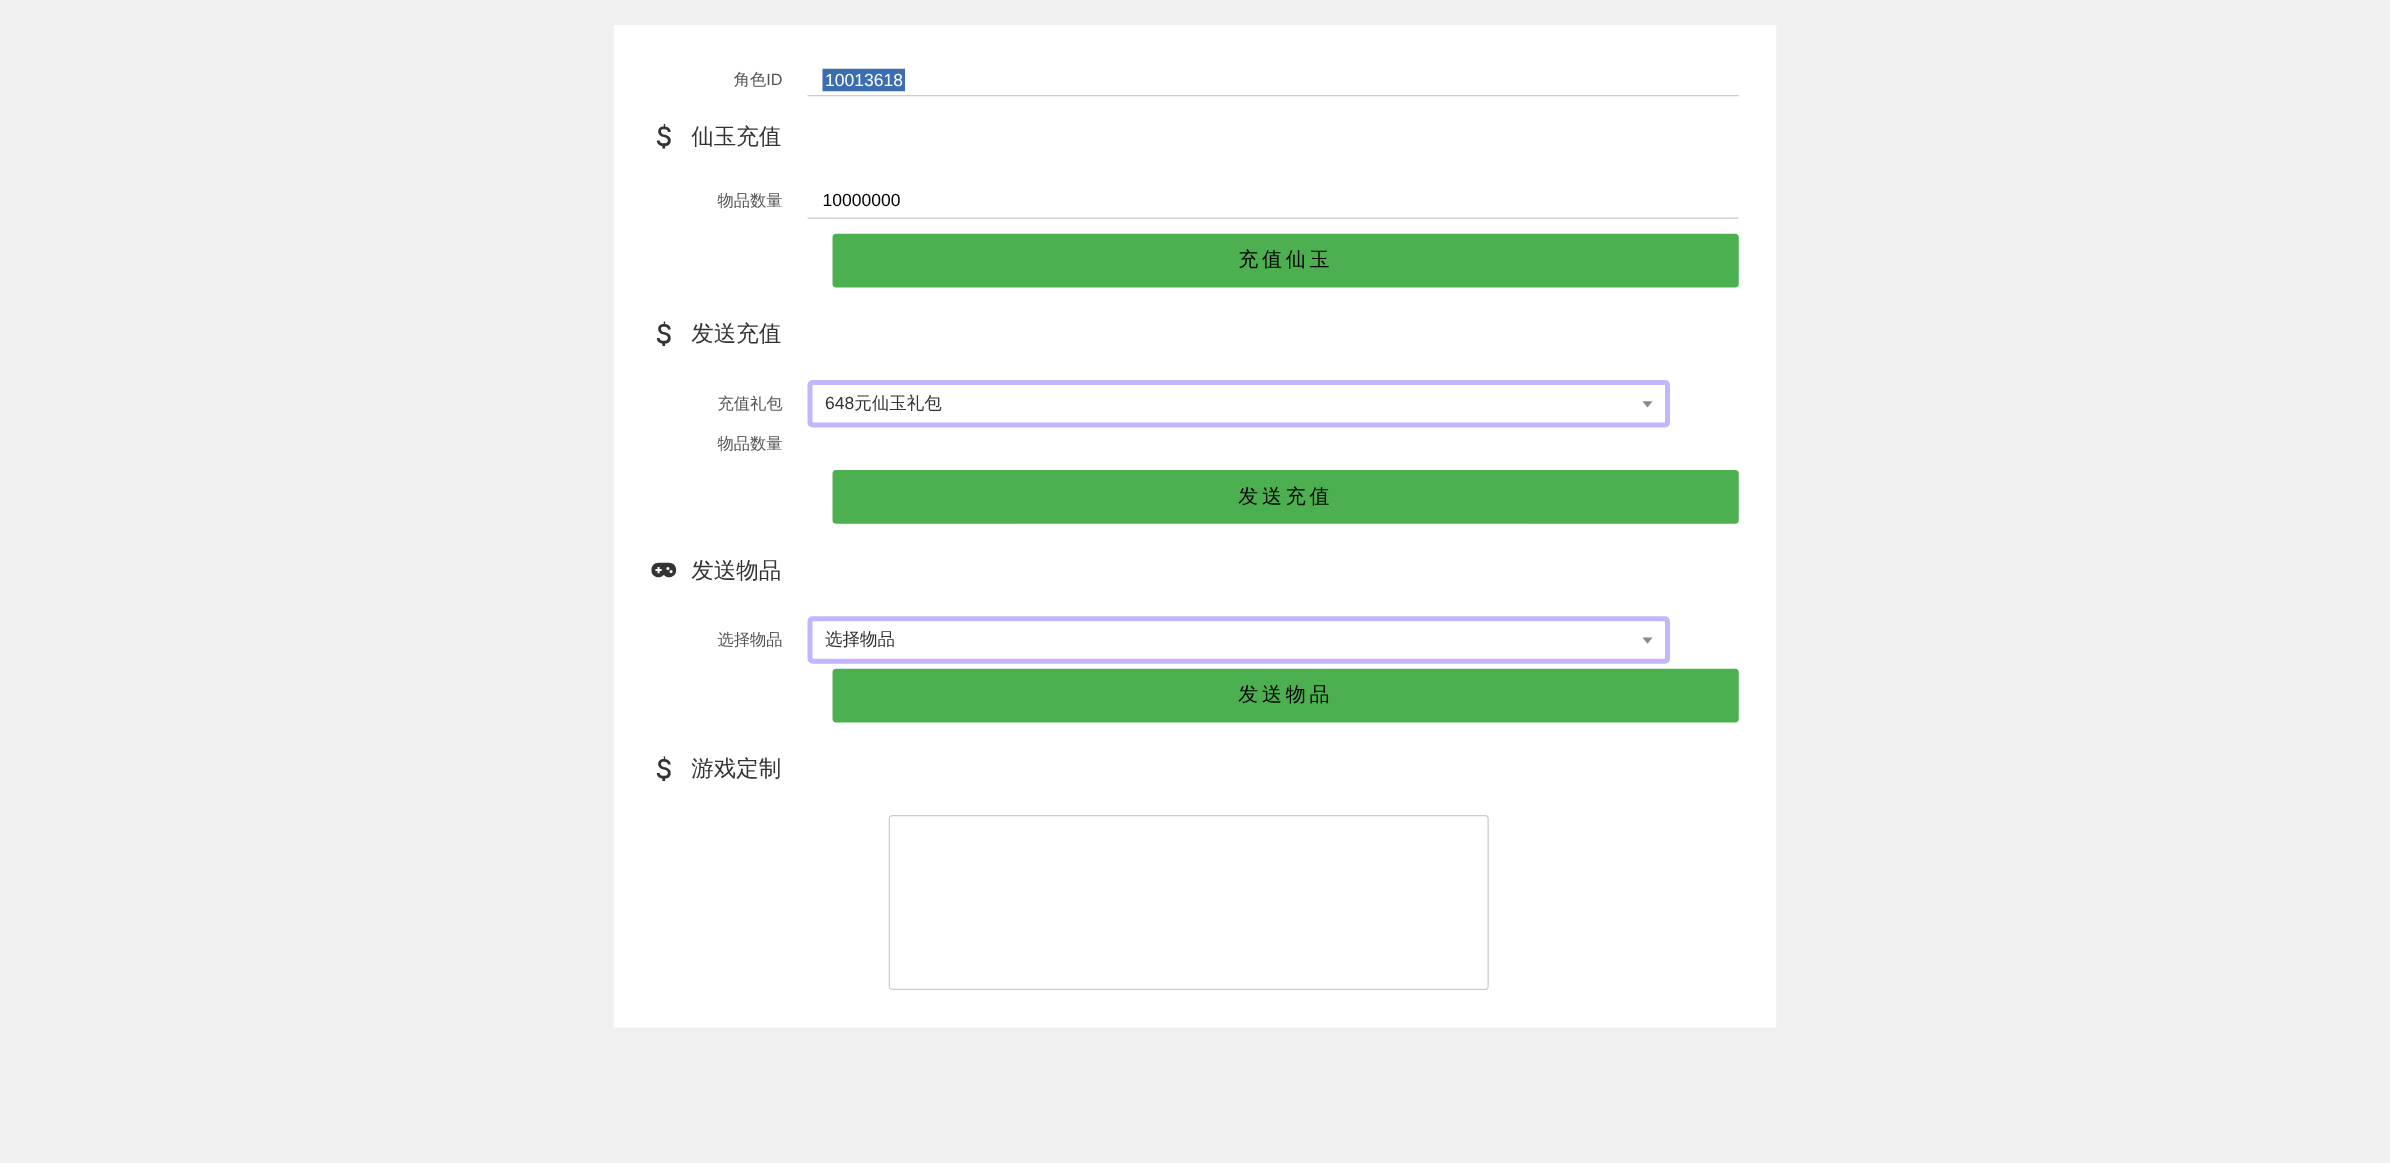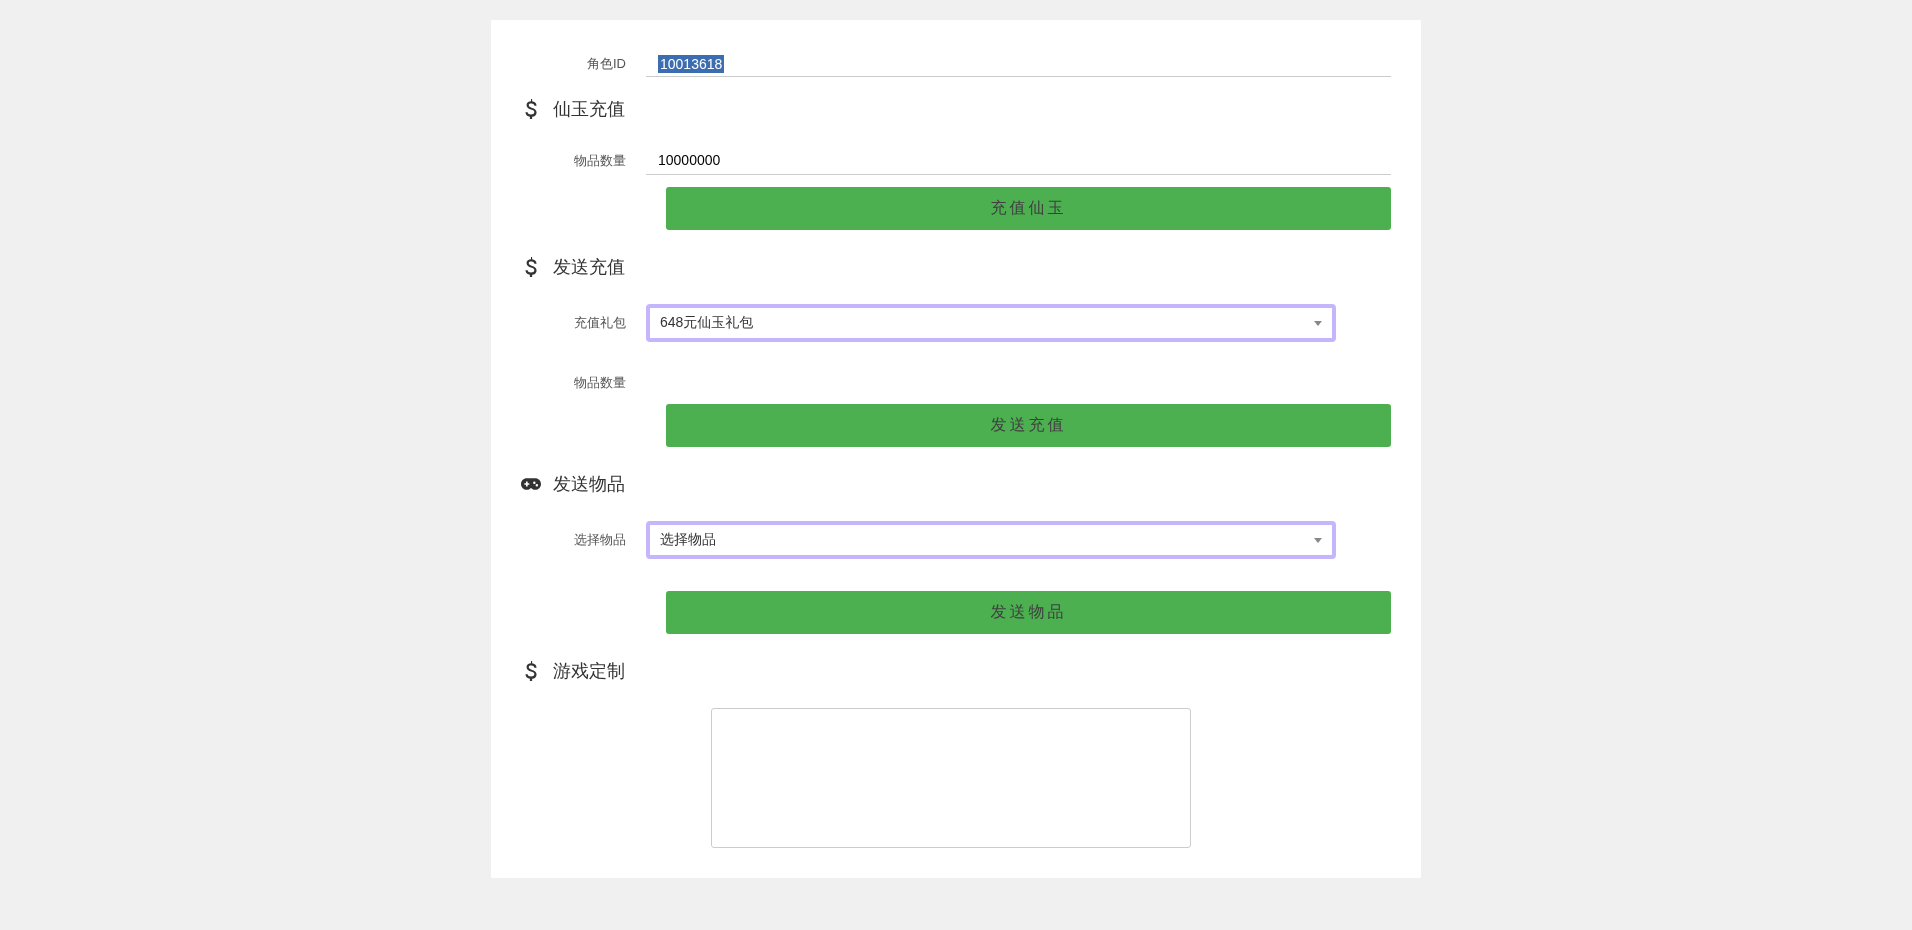--- a/index.html
+++ b/index.html
@@ -84,21 +84,21 @@
     .select-box .caret {
       width: 0;
       height: 0;
       border-left: 4px solid transparent;
       border-right: 4px solid transparent;
       border-top: 5px solid #888;
     }
     .btn-success {
       width: 100%;
       background: #4caf50;
-      color: #404040;
+      color: #000000;
       border: none;
       border-radius: 3px;
       padding: 11px 0;
       font-size: 16px;
       letter-spacing: 3px;
       cursor: pointer;
       text-align: center;
     }
     .textarea-box {
       width: 480px;
@@ -118,21 +118,21 @@
     }
     .btn-row .spacer {
       flex: 0 0 145px;
     }
     .btn-row .btn-success {
       flex: 1;
     }
     .select-row {
       display: flex;
       align-items: center;
-      margin-bottom: 32px;
+      margin-bottom: 4px;
     }
     .select-row .form-label {
       flex: 0 0 125px;
       text-align: right;
       font-size: 13px;
       color: #555;
       padding-right: 20px;
     }
   </style>
 </head>

